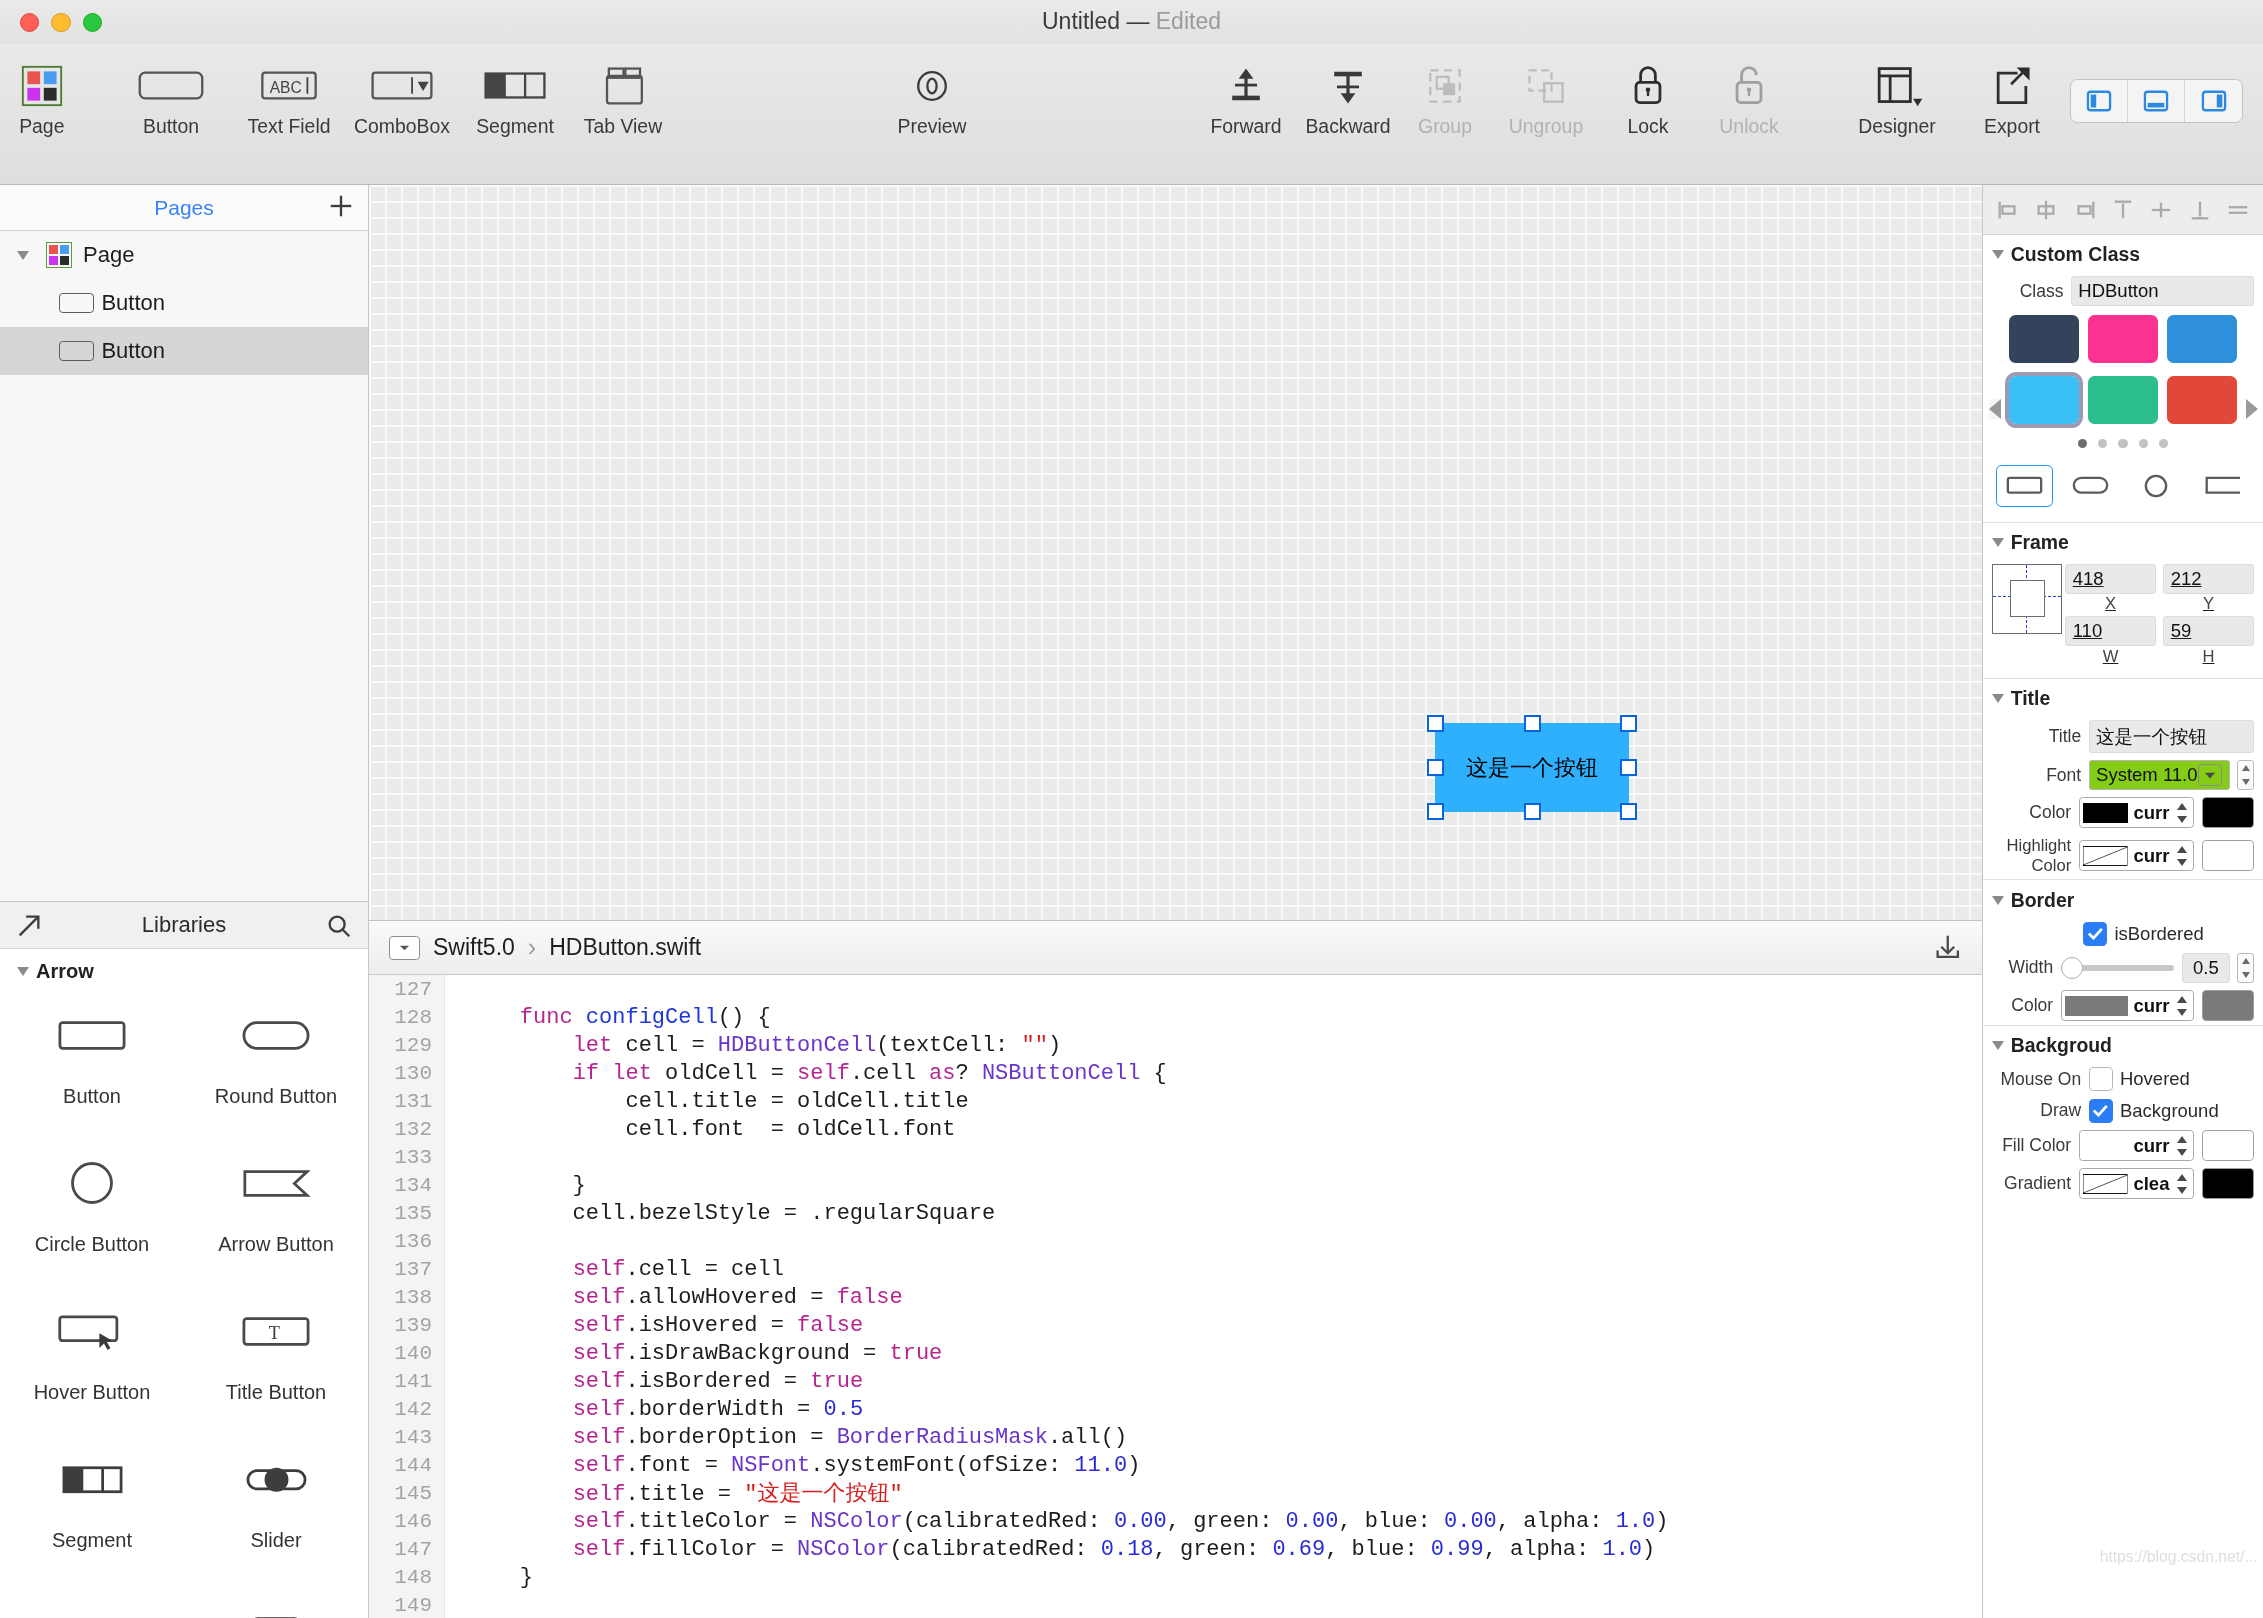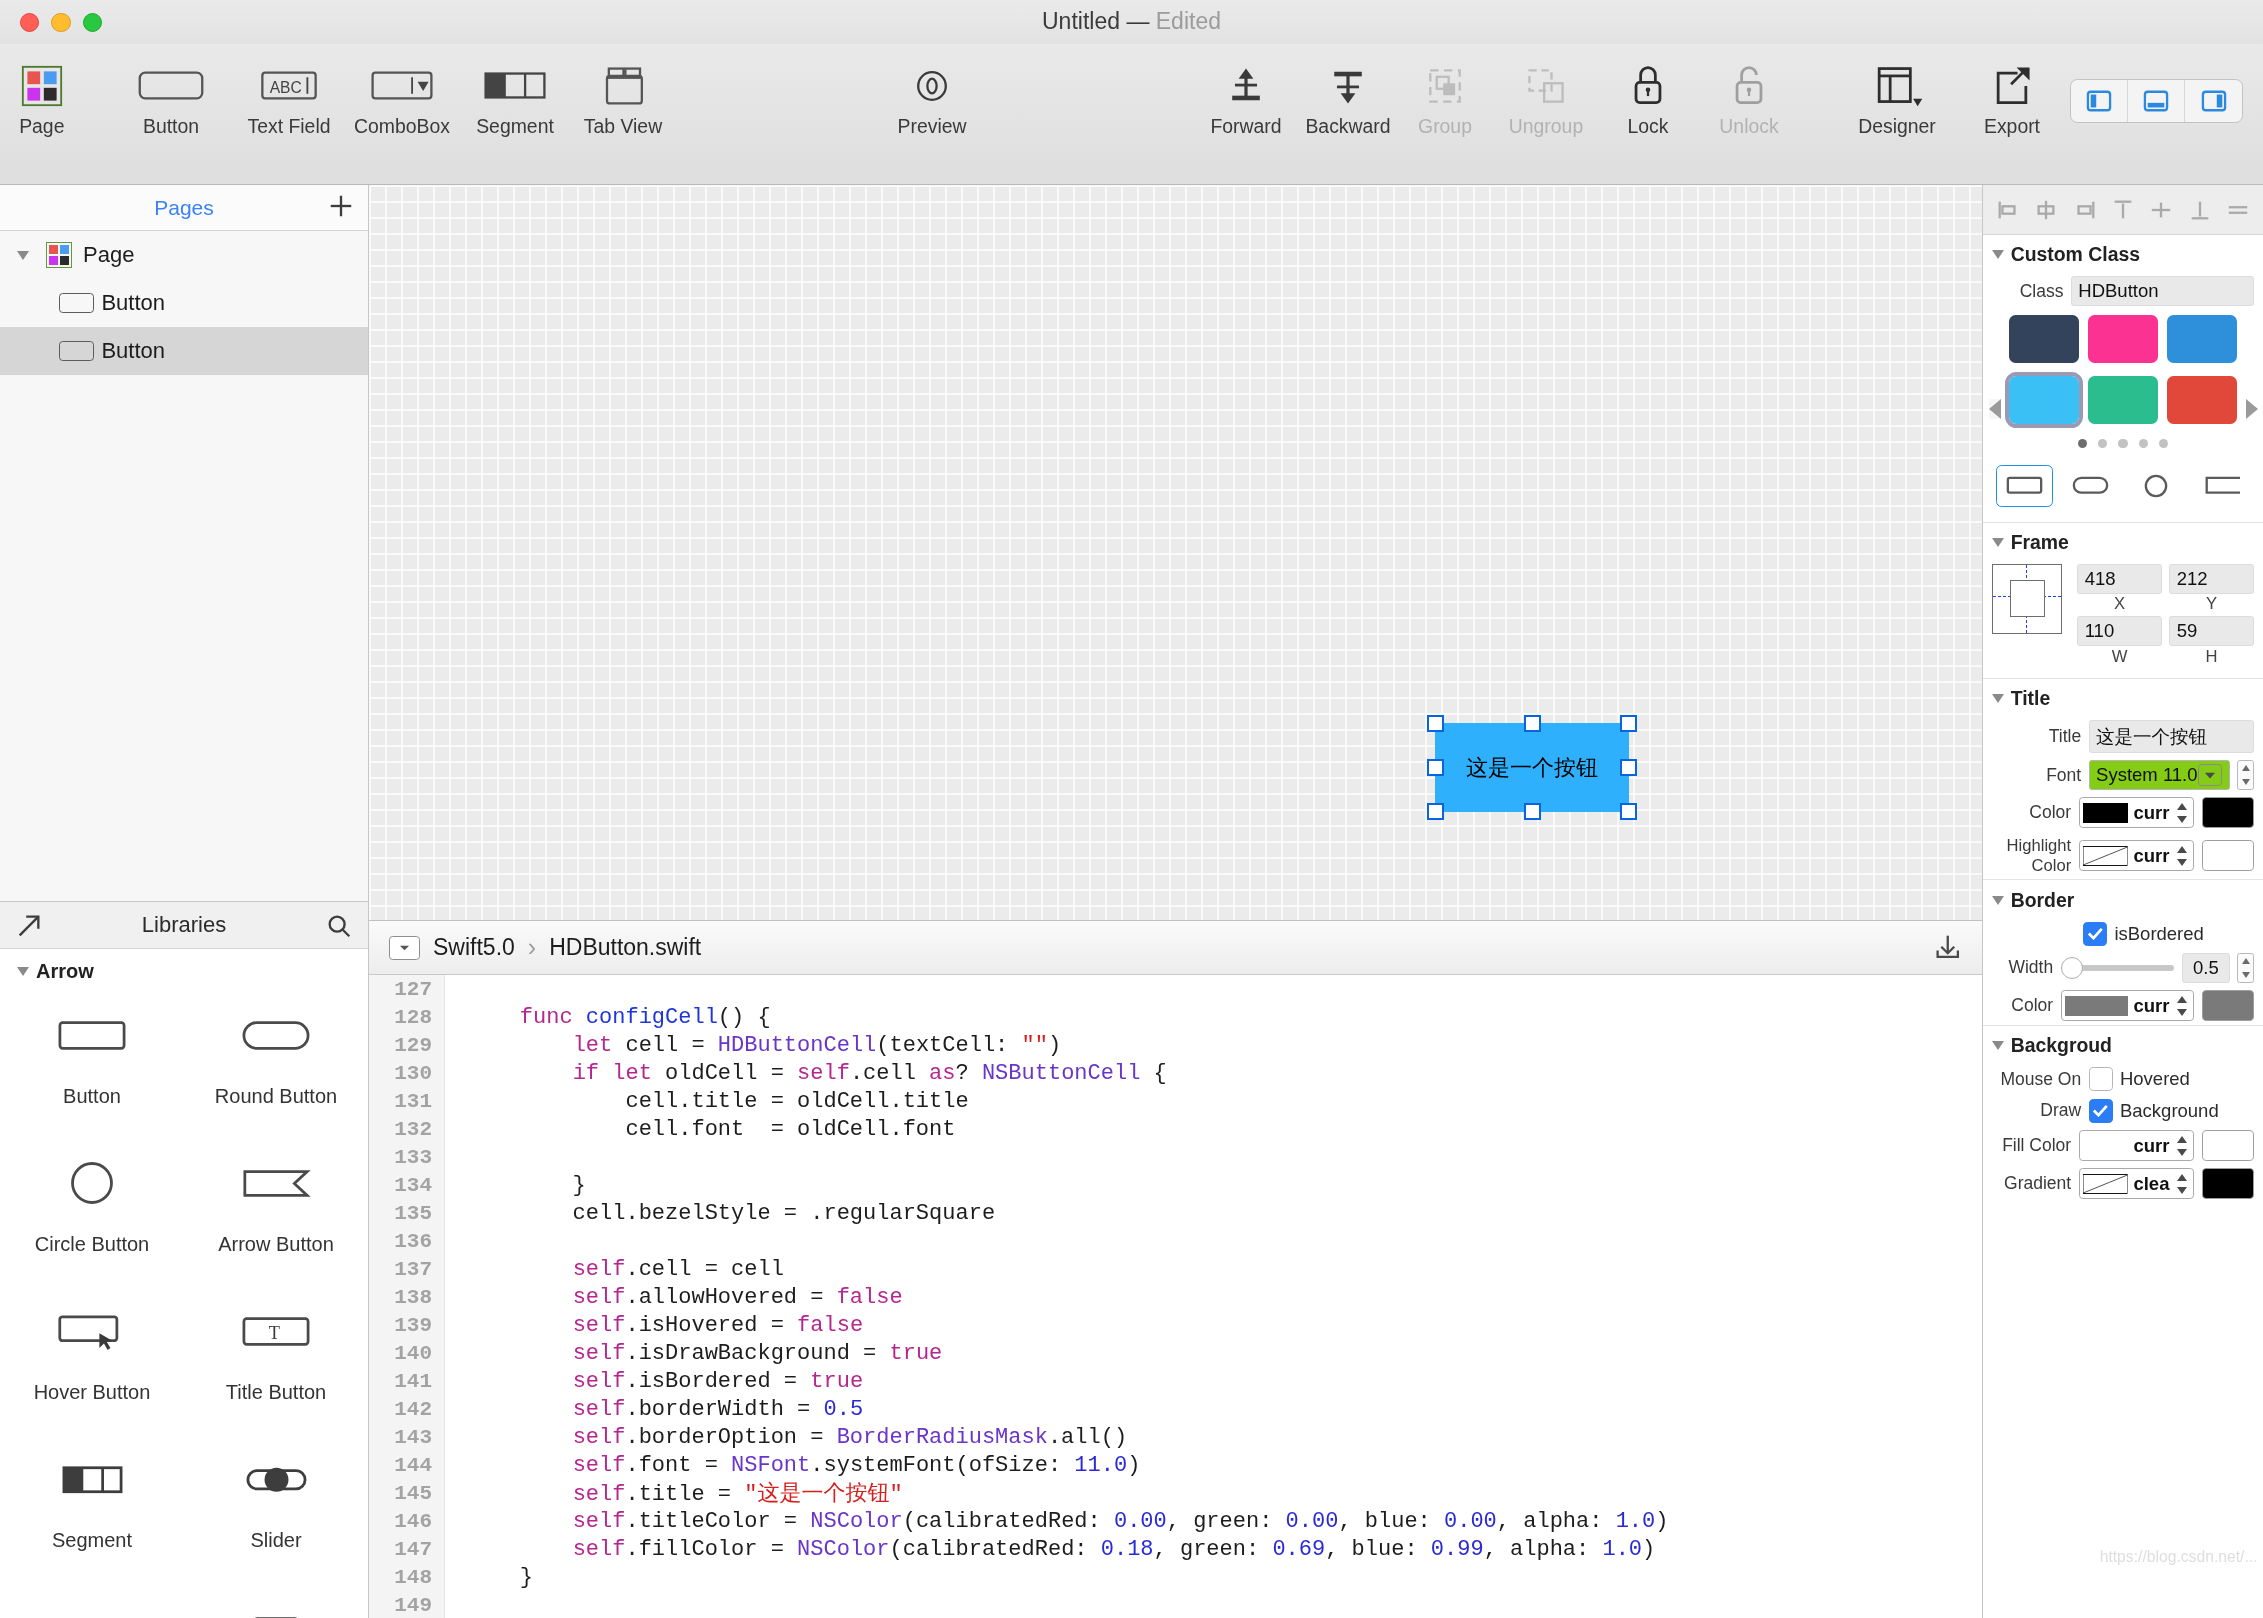--- a/index.html
+++ b/index.html
@@ -103,21 +103,21 @@
   .codehead .crumb { font-size:23px; color:#1d1d1d; }
   .codehead .sep { color:#9e9e9e; font-size:25px; }
   .codehead .dl { position:absolute; right:20px; top:11px; }
 
   .codebody { flex:1; background:#fff; overflow:hidden; position:relative;
      font-family:"Liberation Mono", monospace; font-size:22px; }
   .gutter-bg { position:absolute; left:0; top:0; bottom:0; width:76px; background:#f4f4f4;
      border-right:0.9px solid #e4e4e4; }
   .cline { position:relative; height:28px; display:flex; align-items:center; white-space:pre; }
   .cnum { width:76px; flex:0 0 76px; text-align:right; padding-right:13px;
-     color:#a3a3a3; font-size:21px;font-weight:bold; }
+     color:#a3a3a3; font-size:21px; }
   .ctext { padding-left:22px; }
   .k  { color:#b5268f; }   
   .t  { color:#6a35c9; }   
   .f  { color:#1e36d8; }   
   .n  { color:#2929d6; }   
   .s  { color:#d62020; }   
 
   
   .right { width:281px; flex:0 0 281px; background:#fff; border-left:0.9px solid #c6c6c6;
      display:flex; flex-direction:column; overflow:hidden; }
@@ -151,21 +151,21 @@
   .car-arrow.left{left:5.5px;border-top:10px solid transparent;border-bottom:10px solid transparent;border-right:12px solid #9a9a9a;}
   .car-arrow.right{right:5.5px;border-top:10px solid transparent;border-bottom:10px solid transparent;border-left:12px solid #9a9a9a;}
   .dots { display:flex; gap:11px; justify-content:center; padding:11px 0 7.4px; }
   .pdot { width:9.2px;height:9.2px;border-radius:50%;background:#c2c2c2; }
   .pdot.on{background:#6d6d6d;}
 
   .shapes { display:flex; align-items:center; justify-content:space-around; padding:9.2px 9.2px 14.8px; }
   .shape-cell { width:57px;height:42px;display:flex;align-items:center;justify-content:center;border-radius:5.5px;}
   .shape-cell.sel{border:1.8px solid #1f8fe8;}
 
-  .frame-row{display:flex;gap:15px;padding:3.7px 9.2px 11px;align-items:flex-start;}
+  .frame-row{display:flex;gap:3px;padding:3.7px 9.2px 11px;align-items:flex-start;text-decoration:underline;}
   .frame-pic{width:70px;height:70px;border:1.8px solid #6e6e6e;position:relative;flex:0 0 70px;}
   .frame-pic .inner{position:absolute;left:16.6px;top:14.8px;width:35px;height:37px;border:1.8px solid #6e6e6e;background:#fff;}
   .frame-pic .vd{position:absolute;left:33px;top:0;bottom:0;border-left:1.8px dashed #2040e0;}
   .frame-pic .hd{position:absolute;top:31px;left:0;right:0;border-top:1.8px dashed #2040e0;}
   .frame-fields{flex:1;display:grid;grid-template-columns:1fr 1fr;gap:1.8px 7.4px;}
   .ff{display:flex;flex-direction:column;}
   .ff .field{text-align:left;}
   .ff .cap{font-size:16.6px;color:#444;text-align:center;margin-top:0.9px;}
 
   .colorwell { flex:1; display:flex; align-items:center; gap:5.5px; border:0.9px solid #a9a9a9;

